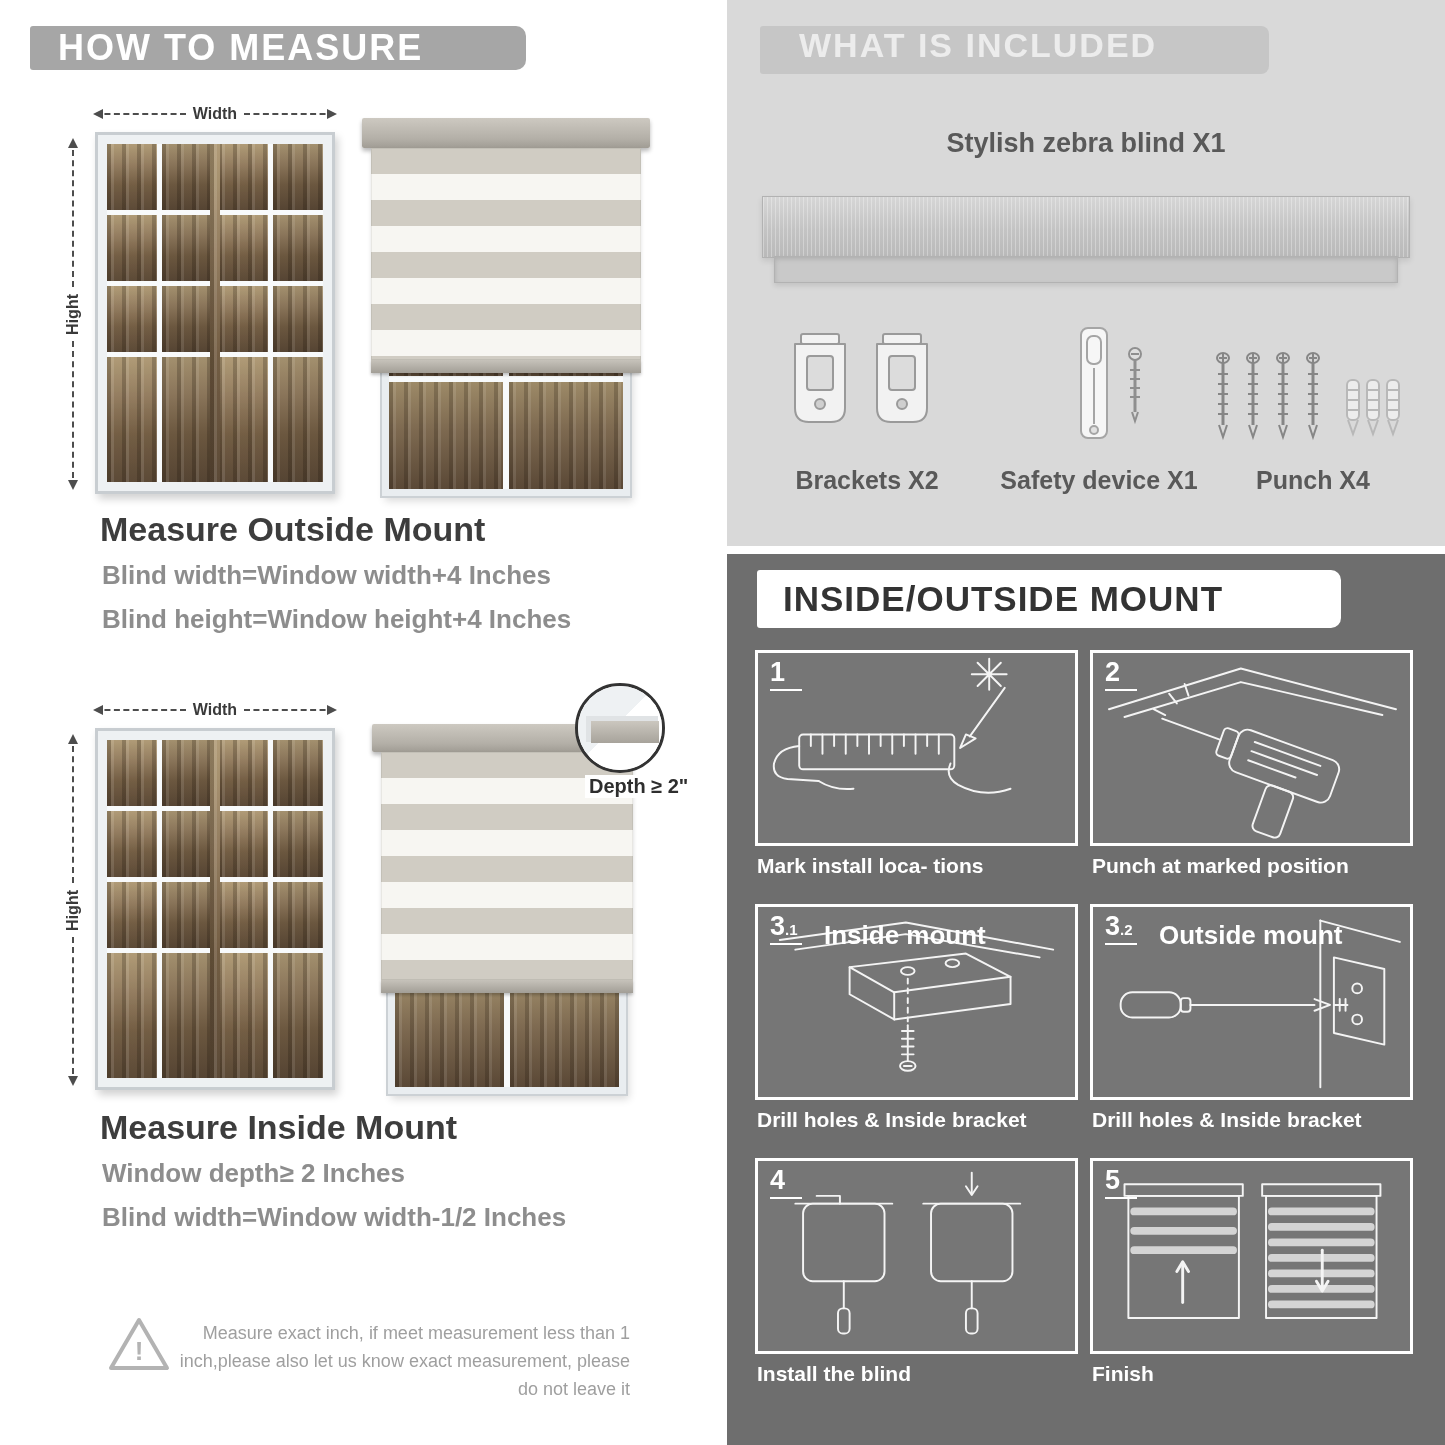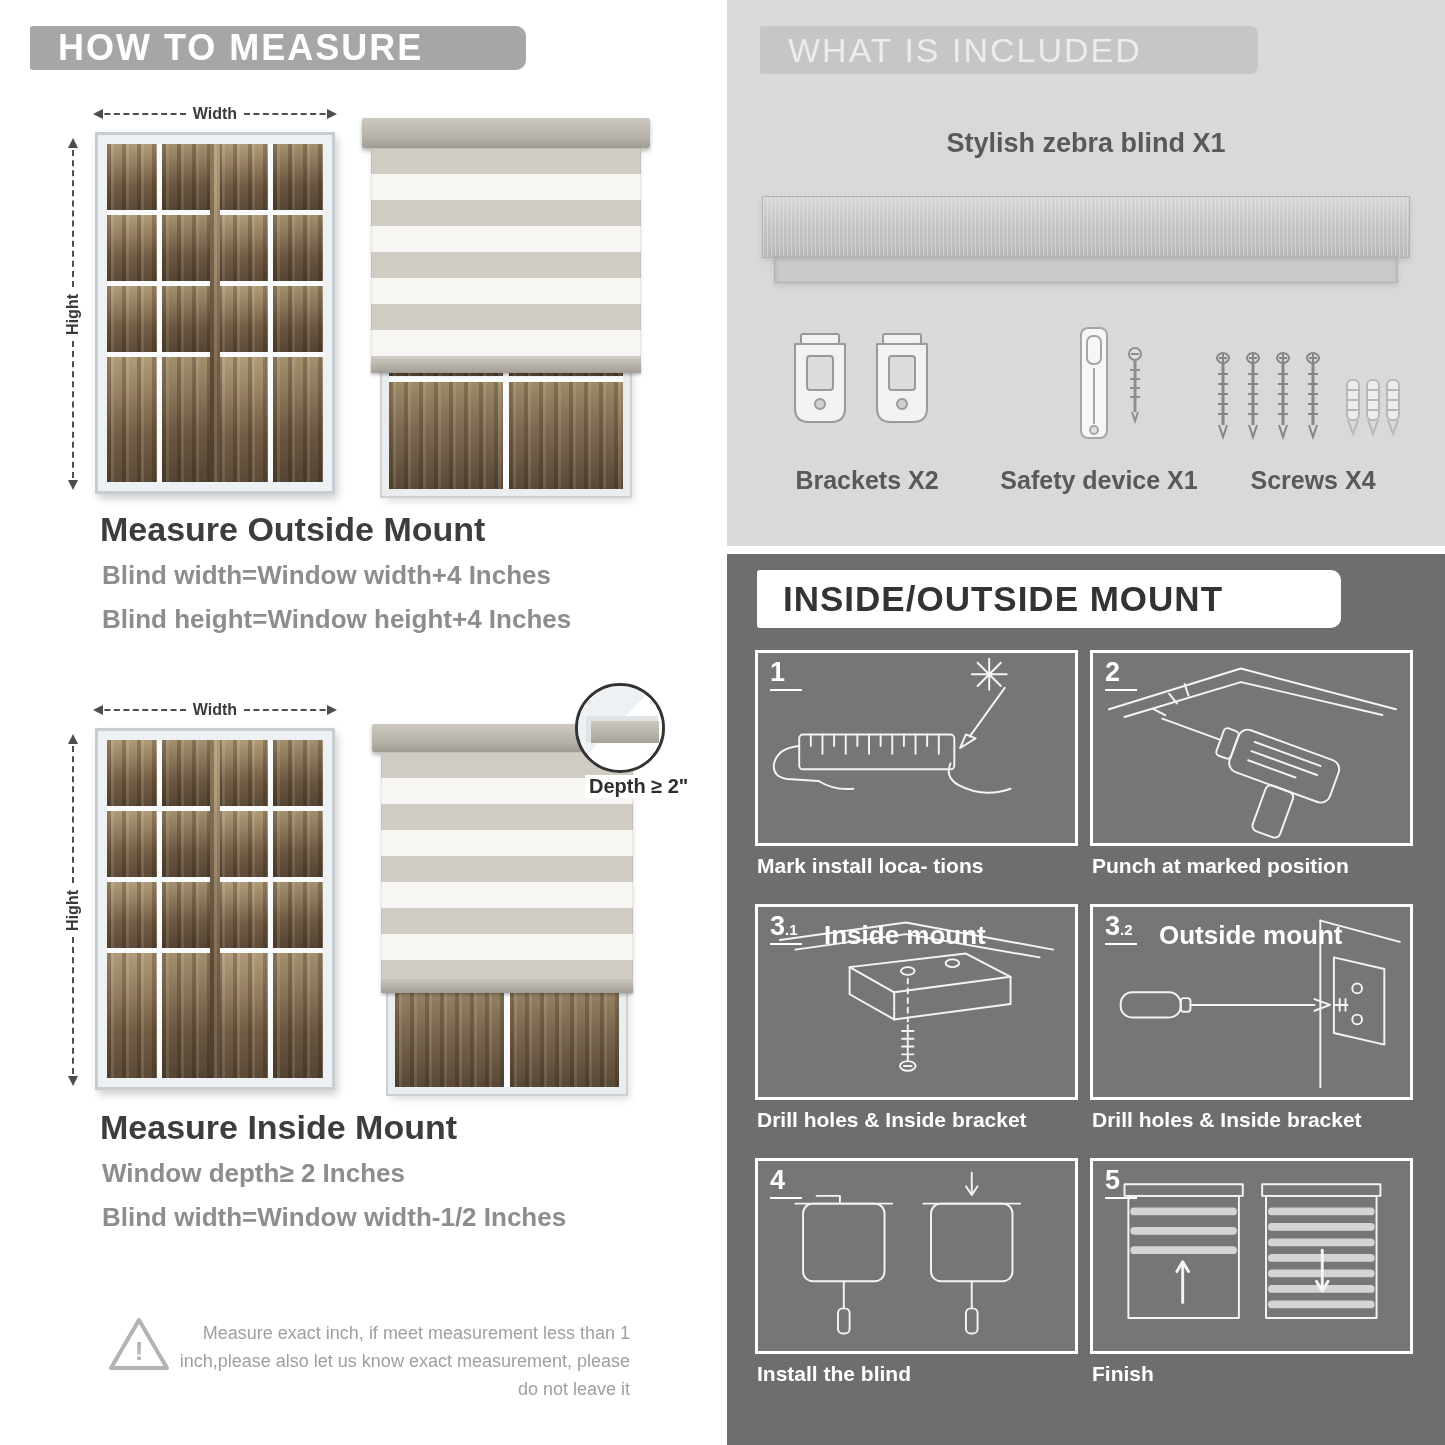--- a/index.html
+++ b/index.html
@@ -64,22 +64,22 @@
   .depth-circle::before{content:"";position:absolute;inset:0;
     background:linear-gradient(135deg,#eef1f3 0 46%,#ffffff 46%);}
   .depth-circle .corner{position:absolute;left:16%;top:42%;width:80%;height:26%;
     background:linear-gradient(#cbc7bf,#a7a39b);box-shadow:-3px -3px 0 2px #e0e3e5;}
   .depth-label{font-size:20px;font-weight:bold;color:#2e2e2e;background:#fff;padding:0 4px;z-index:6;}
 
   .warn-text{font-size:18px;color:#9f9f9f;text-align:center;line-height:1.55;}
 
   
   .included{background:#d9d9d9;}
-  .inc-banner{background:#c6c6c6;color:#ececec;display:flex;align-items:center;
-    font-size:34px;font-weight:normal;letter-spacing:2px;padding-left:28px;
+  .inc-banner{background:#c6c6c6;color:#ececec;display:flex;align-items:flex-start;
+    font-size:34px;font-weight:bold;letter-spacing:2px;padding-left:39px;
     border-radius:3px 8px 8px 3px;}
   .product-label{width:100%;text-align:center;font-size:27px;font-weight:bold;color:#595959;}
   .headrail{background:
       repeating-linear-gradient(90deg,rgba(255,255,255,.30) 0 1px,rgba(0,0,0,0) 1px 4px),
       linear-gradient(180deg,#d6d6d6 0%,#c3c3c3 55%,#b9b9b9 100%);
     border:1px solid #b2b2b2;box-shadow:0 3px 6px rgba(0,0,0,.10);}
   .headrail-lip{background:#c9c9c9;border:1px solid #b2b2b2;border-top:none;
     box-shadow:inset 0 3px 5px rgba(0,0,0,.14),0 3px 5px rgba(0,0,0,.10);}
   .item-label{font-size:25px;font-weight:bold;color:#595959;text-align:center;}
 
@@ -287,21 +287,21 @@
       <use href="#scr" x="48" y="0"></use>
       <use href="#scr" x="78" y="0"></use>
       <use href="#scr" x="108" y="0"></use>
       <use href="#anch" x="148" y="0"></use>
       <use href="#anch" x="168" y="0"></use>
       <use href="#anch" x="188" y="0"></use>
     </svg>
 
     <div class="abs item-label" style="left:40px;top:466px;width:200px;">Brackets X2</div>
     <div class="abs item-label" style="left:262px;top:466px;width:220px;">Safety device X1</div>
-    <div class="abs item-label" style="left:496px;top:466px;width:180px;">Screws X4</div>
+    <div class="abs item-label" style="left:496px;top:466px;width:180px;">Punch X4</div>
   </div>
 
   <div class="abs mount" style="left:727px;top:554px;width:718px;height:891px;">
 
     <div class="abs mount-banner" style="left:30px;top:16px;width:558px;height:58px;">
       <span>INSIDE/OUTSIDE MOUNT</span>
     </div>
 
     <div class="panel" style="left:28px;top:96px;">
       <svg viewBox="0 0 322 196" class="lineart">

